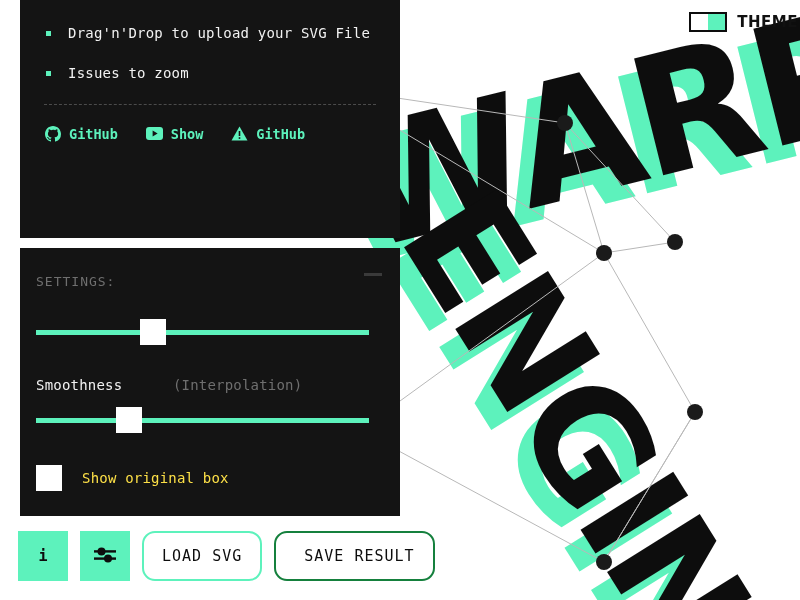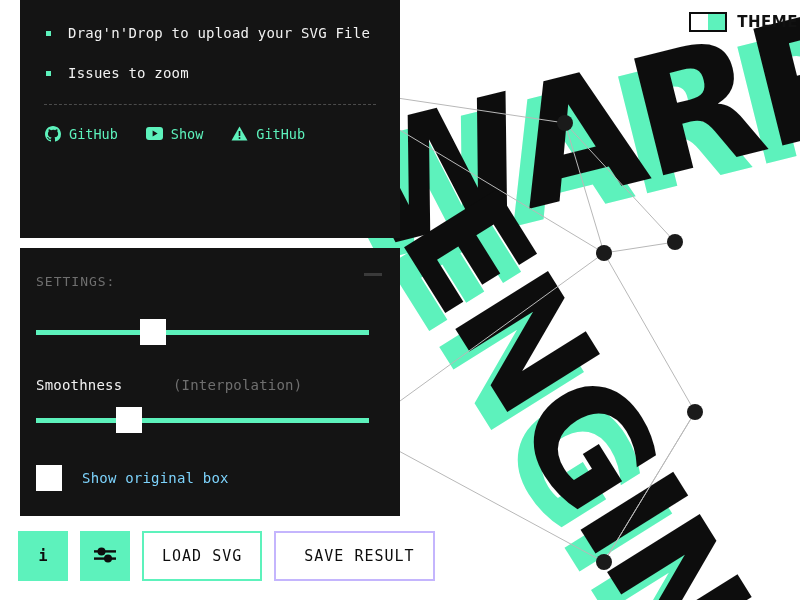--- a/index.html
+++ b/index.html
@@ -100,20 +100,21 @@
   }
   .divider {
     height: 0;
     border-top: 1px dashed #4b4b4b;
     margin: 2px 0 20px 0;
   }
   #info-links {
     display: flex;
     align-items: center;
     gap: 28px;
+    font-weight: bold;
   }
   .link-item {
     display: flex;
     align-items: center;
     gap: 8px;
     color: #5df2bc;
     font-size: 13.5px;
     cursor: pointer;
     text-decoration: none;
   }
@@ -188,21 +189,21 @@
     gap: 20px;
   }
   #show-original-checkbox {
     width: 26px;
     height: 26px;
     background: #ffffff;
     cursor: pointer;
     flex: 0 0 auto;
   }
   #show-original-label {
-    color: #7dd3fc;
+    color: #fde047;
     font-size: 14px;
     letter-spacing: 0.2px;
   }
 
   
   #bottom-bar {
     position: absolute;
     left: 18px;
     bottom: 19px;
     display: flex;
@@ -233,23 +234,24 @@
     display: flex;
     align-items: center;
     justify-content: center;
     padding: 0 18px;
     box-sizing: border-box;
     cursor: pointer;
     font-family: "DejaVu Sans Mono", "Liberation Mono", monospace;
     font-size: 15px;
     letter-spacing: 1px;
     color: #0d0d0d;
+    border-radius: 13px;
   }
   #load-svg-button { border: 2px solid #5df2bc; }
-  #save-result-button { border: 2px solid #c4b5fd; padding-left: 28px; }
+  #save-result-button { border: 2px solid #15803d; padding-left: 28px; }
 </style>
 </head>
 <body>
 
 <div id="app">
 
   <div id="canvas-stage">
     <svg id="canvas-svg" width="800" height="600" viewBox="0 0 800 600">
       <defs>
         <clipPath id="stageclip">

